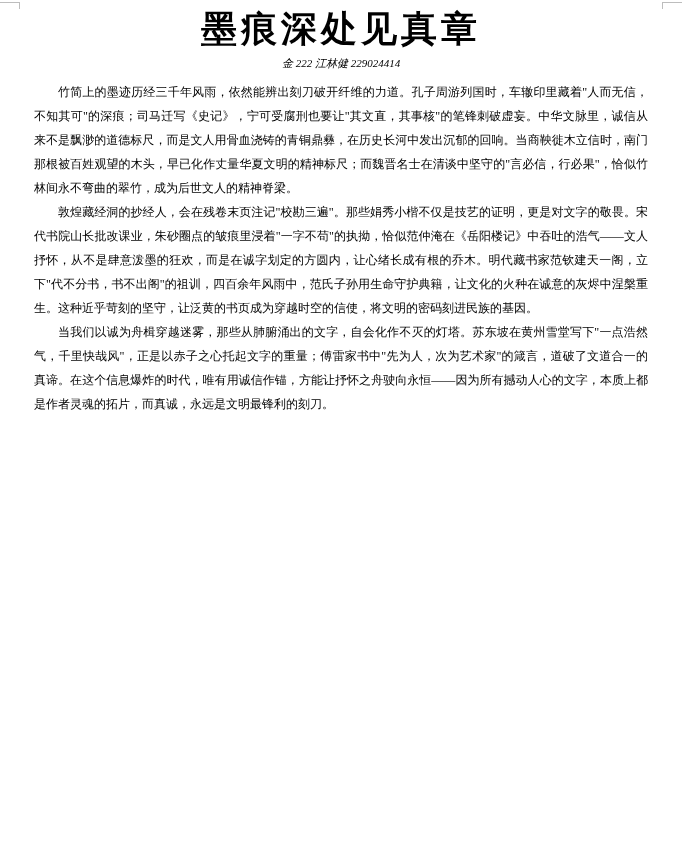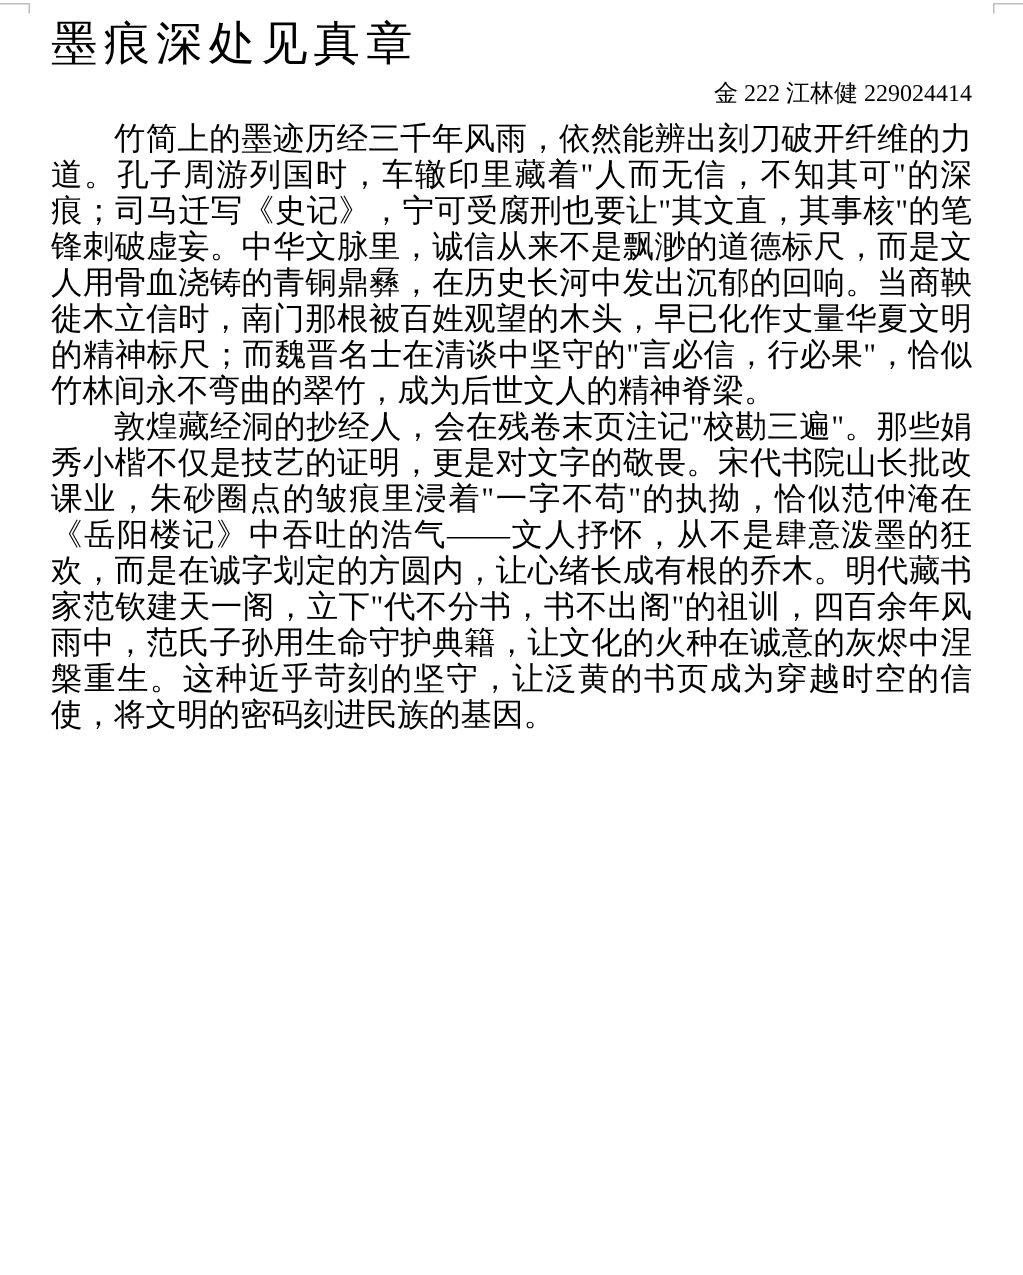--- a/index.html
+++ b/index.html
@@ -26,45 +26,48 @@
   }
   .corner-mark.right {
     right: 0;
     border-top: 1px solid #bdbdbd;
     border-left: 1px solid #bdbdbd;
   }
   .doc-content {
     padding: 8px 34px 0 34px;
   }
   .doc-title {
-    font-size: 31px;
+    font-size: 36px;
     line-height: 34px;
-    font-weight: normal;
+    font-weight: bold;
+    text-align: center;
     letter-spacing: 4px;
     margin: 4px 0 7px 0;
   }
   .doc-byline {
-    font-size: 16px;
+    font-size: 11px;
     line-height: 20px;
-    text-align: right;
+    text-align: center;
     margin: 0 0 7px 0;
+    font-style: italic;
   }
   .doc-paragraph {
-    font-size: 21px;
+    font-size: 12px;
     line-height: 24px;
     text-align: justify;
     text-justify: inter-character;
     text-indent: 2em;
     margin: 0;
   }
 </style>
 </head>
 <body>
 
 <div class="corner-mark left"></div>
 <div class="corner-mark right"></div>
 
 <div class="doc-content">
   <h1 class="doc-title">墨痕深处见真章</h1>
   <div class="doc-byline">金 222 江林健 229024414</div>
   <p class="doc-paragraph">竹简上的墨迹历经三千年风雨，依然能辨出刻刀破开纤维的力道。孔子周游列国时，车辙印里藏着"人而无信，不知其可"的深痕；司马迁写《史记》，宁可受腐刑也要让"其文直，其事核"的笔锋刺破虚妄。中华文脉里，诚信从来不是飘渺的道德标尺，而是文人用骨血浇铸的青铜鼎彝，在历史长河中发出沉郁的回响。当商鞅徙木立信时，南门那根被百姓观望的木头，早已化作丈量华夏文明的精神标尺；而魏晋名士在清谈中坚守的"言必信，行必果"，恰似竹林间永不弯曲的翠竹，成为后世文人的精神脊梁。</p>
   <p class="doc-paragraph">敦煌藏经洞的抄经人，会在残卷末页注记"校勘三遍"。那些娟秀小楷不仅是技艺的证明，更是对文字的敬畏。宋代书院山长批改课业，朱砂圈点的皱痕里浸着"一字不苟"的执拗，恰似范仲淹在《岳阳楼记》中吞吐的浩气——文人抒怀，从不是肆意泼墨的狂欢，而是在诚字划定的方圆内，让心绪长成有根的乔木。明代藏书家范钦建天一阁，立下"代不分书，书不出阁"的祖训，四百余年风雨中，范氏子孙用生命守护典籍，让文化的火种在诚意的灰烬中涅槃重生。这种近乎苛刻的坚守，让泛黄的书页成为穿越时空的信使，将文明的密码刻进民族的基因。</p>
+  <p class="doc-paragraph">当我们以诚为舟楫穿越迷雾，那些从肺腑涌出的文字，自会化作不灭的灯塔。苏东坡在黄州雪堂写下"一点浩然气，千里快哉风"，正是以赤子之心托起文字的重量；傅雷家书中"先为人，次为艺术家"的箴言，道破了文道合一的真谛。在这个信息爆炸的时代，唯有用诚信作锚，方能让抒怀之舟驶向永恒——因为所有撼动人心的文字，本质上都是作者灵魂的拓片，而真诚，永远是文明最锋利的刻刀。</p>
 </div>
 
 </body></html>

